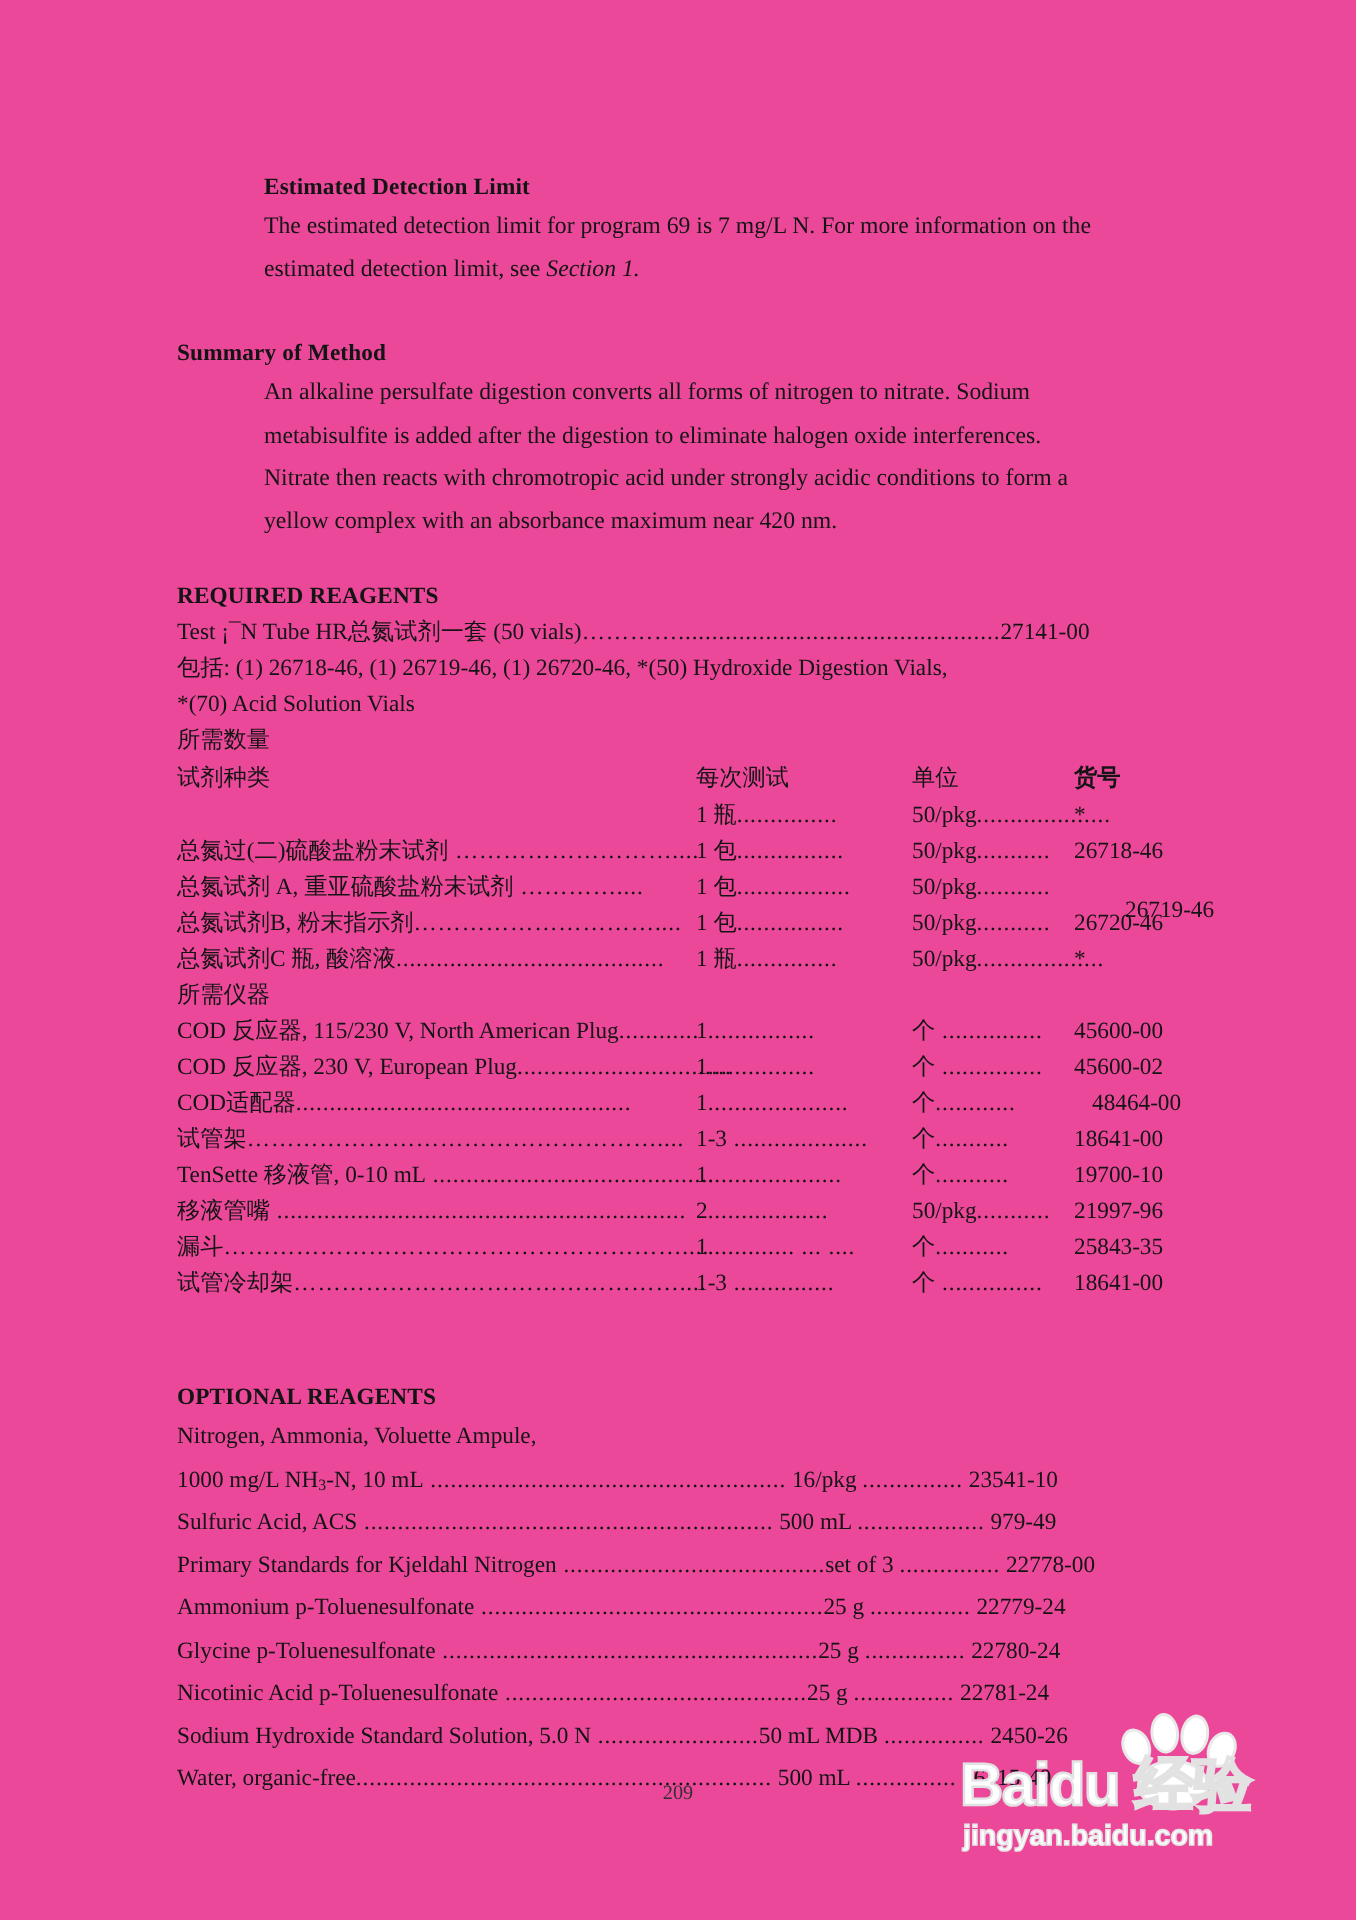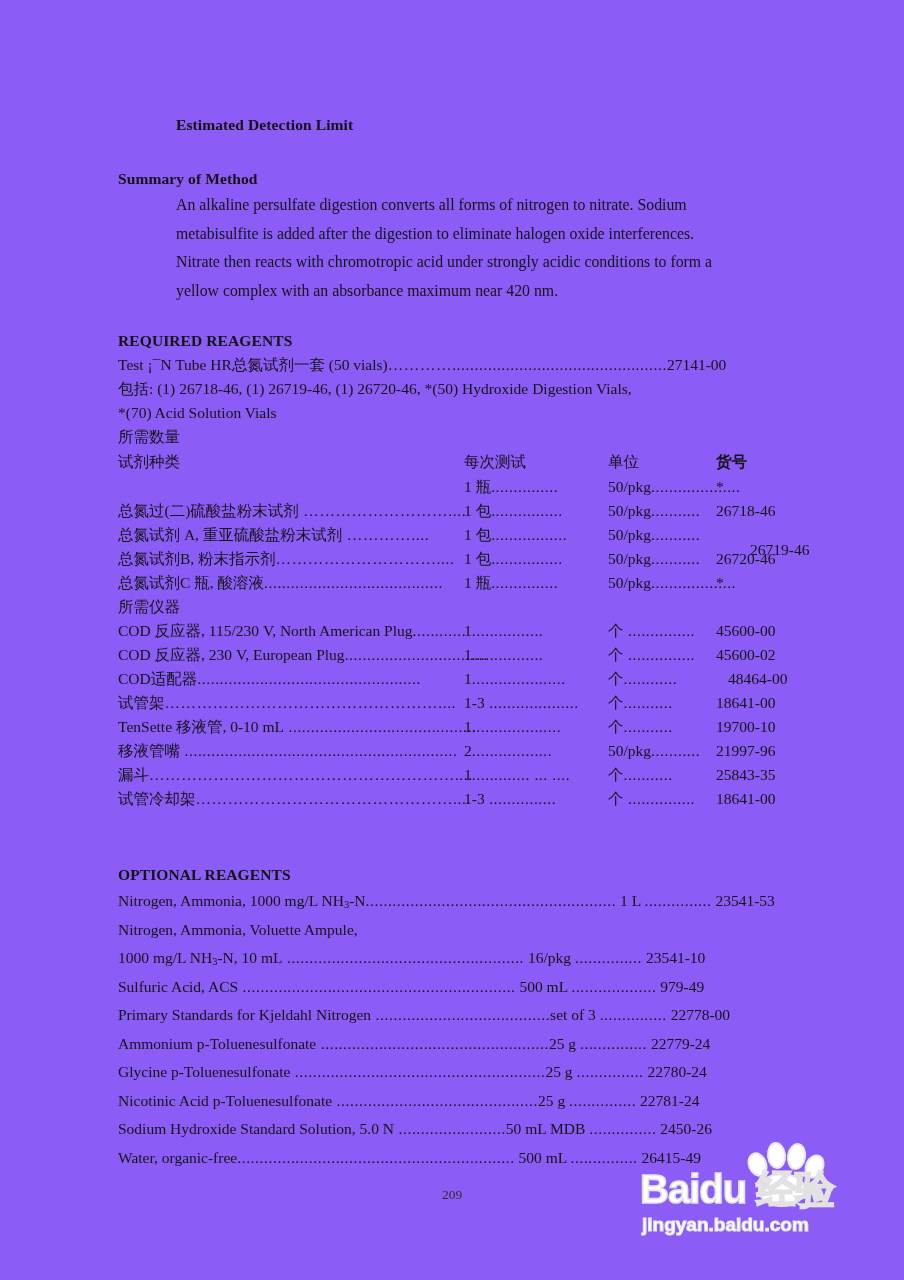--- a/index.html
+++ b/index.html
@@ -4,21 +4,21 @@
 <style>
   html, body {
     margin: 0;
     padding: 0;
     background: #ffffff;
   }
   .page {
     position: relative;
     width: 904px;
     height: 1280px;
-    background: #8b5cf6;
+    background: #ec4899;
     font-family: "Liberation Serif", "DejaVu Serif", serif;
     color: #141414;
     overflow: hidden;
   }
   .content {
     position: absolute;
     left: 118px;
     top: 113px;
     width: 668px;
   }
@@ -163,20 +163,24 @@
   .p5 { width: 44px; height: 30px; left: 18px; top: 33px; border-radius: 50% 50% 45% 45%; }
 </style>
 </head>
 <body>
 
 <div class="page">
 
   <div class="content">
 
     <div class="sec-head indent">Estimated Detection Limit</div>
+    <div class="para nojust indent">
+      <span>The estimated detection limit for program 69 is 7 mg/L N. For more information on the</span><br>
+      <span>estimated detection limit, see </span><span class="italic">Section 1.</span>
+    </div>
 
     <div class="spacer-30"></div>
 
     <div class="sec-head">Summary of Method</div>
     <div class="para indent">
       <span>An  alkaline  persulfate  digestion  converts  all  forms  of  nitrogen  to  nitrate.  Sodium</span><br>
       <span>metabisulfite  is  added  after  the  digestion  to  eliminate  halogen  oxide  interferences.</span><br>
       <span>Nitrate  then  reacts  with  chromotropic  acid  under  strongly  acidic  conditions  to  form  a</span><br>
       <span>yellow complex with an absorbance maximum near 420 nm.</span>
     </div>
@@ -285,21 +289,20 @@
           <span class="unit" style="left: 490px;">个<span class="lead"> ...............</span></span>
           <span class="cat" style="left: 598px;">18641-00</span>
         </div>
       </div>
 
     <div class="spacer-52"></div>
 
     <div class="sec-head caps">OPTIONAL REAGENTS</div>
 
     <div id="optional-rows">
-        <div class="orow"><span>Nitrogen, Ammonia, 1000 mg/L NH<sub>3</sub>-N</span><span class="lead">........................................................</span><span> 1 L </span><span class="lead">...............</span><span> 23541-53</span></div>
         <div class="orow"><span>Nitrogen, Ammonia, Voluette Ampule,</span></div>
         <div class="orow"><span>1000 mg/L NH<sub>3</sub>-N, 10 mL</span><span class="lead"> .....................................................</span><span> 16/pkg </span><span class="lead">...............</span><span> 23541-10</span></div>
         <div class="orow"><span>Sulfuric Acid, ACS</span><span class="lead"> .............................................................</span><span> 500 mL </span><span class="lead">...................</span><span> 979-49</span></div>
         <div class="orow"><span>Primary Standards for Kjeldahl Nitrogen</span><span class="lead"> .......................................</span><span>set of 3 </span><span class="lead">...............</span><span> 22778-00</span></div>
         <div class="orow"><span>Ammonium p-Toluenesulfonate</span><span class="lead"> ...................................................</span><span>25 g </span><span class="lead">...............</span><span> 22779-24</span></div>
         <div class="orow"><span>Glycine p-Toluenesulfonate</span><span class="lead"> ........................................................</span><span>25 g </span><span class="lead">...............</span><span> 22780-24</span></div>
         <div class="orow"><span>Nicotinic Acid p-Toluenesulfonate</span><span class="lead"> .............................................</span><span>25 g </span><span class="lead">...............</span><span> 22781-24</span></div>
         <div class="orow"><span>Sodium Hydroxide Standard Solution, 5.0 N</span><span class="lead"> ........................</span><span>50 mL MDB </span><span class="lead">...............</span><span> 2450-26</span></div>
         <div class="orow"><span>Water, organic-free</span><span class="lead">..............................................................</span><span> 500 mL </span><span class="lead">...............</span><span> 26415-49</span></div>
       </div>

